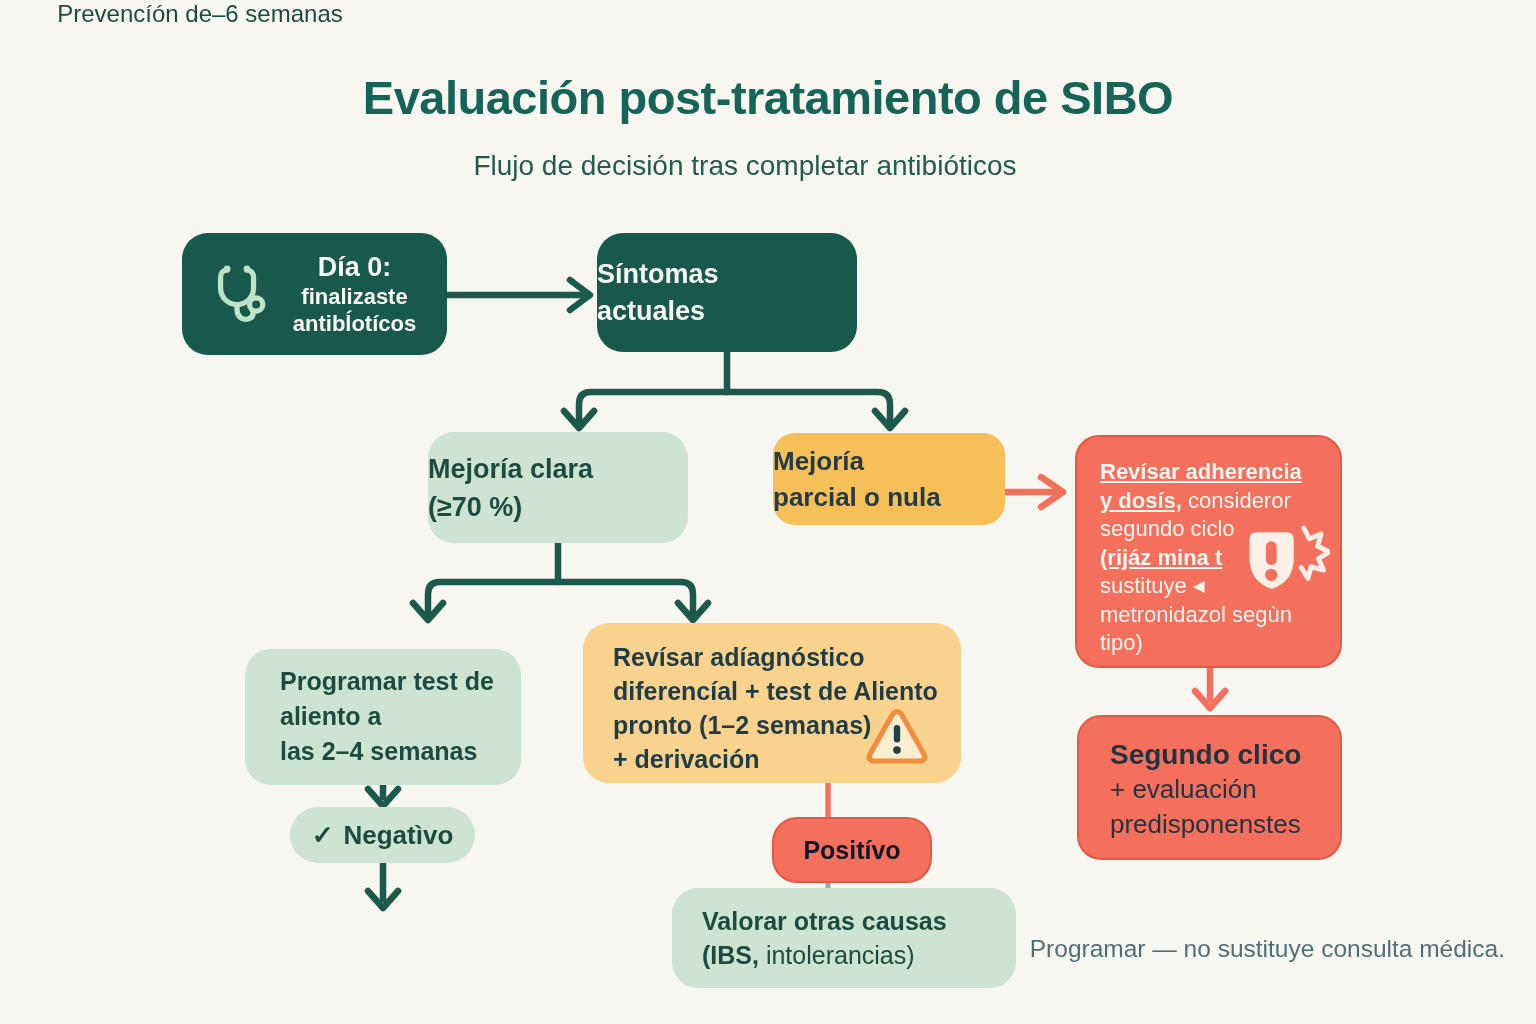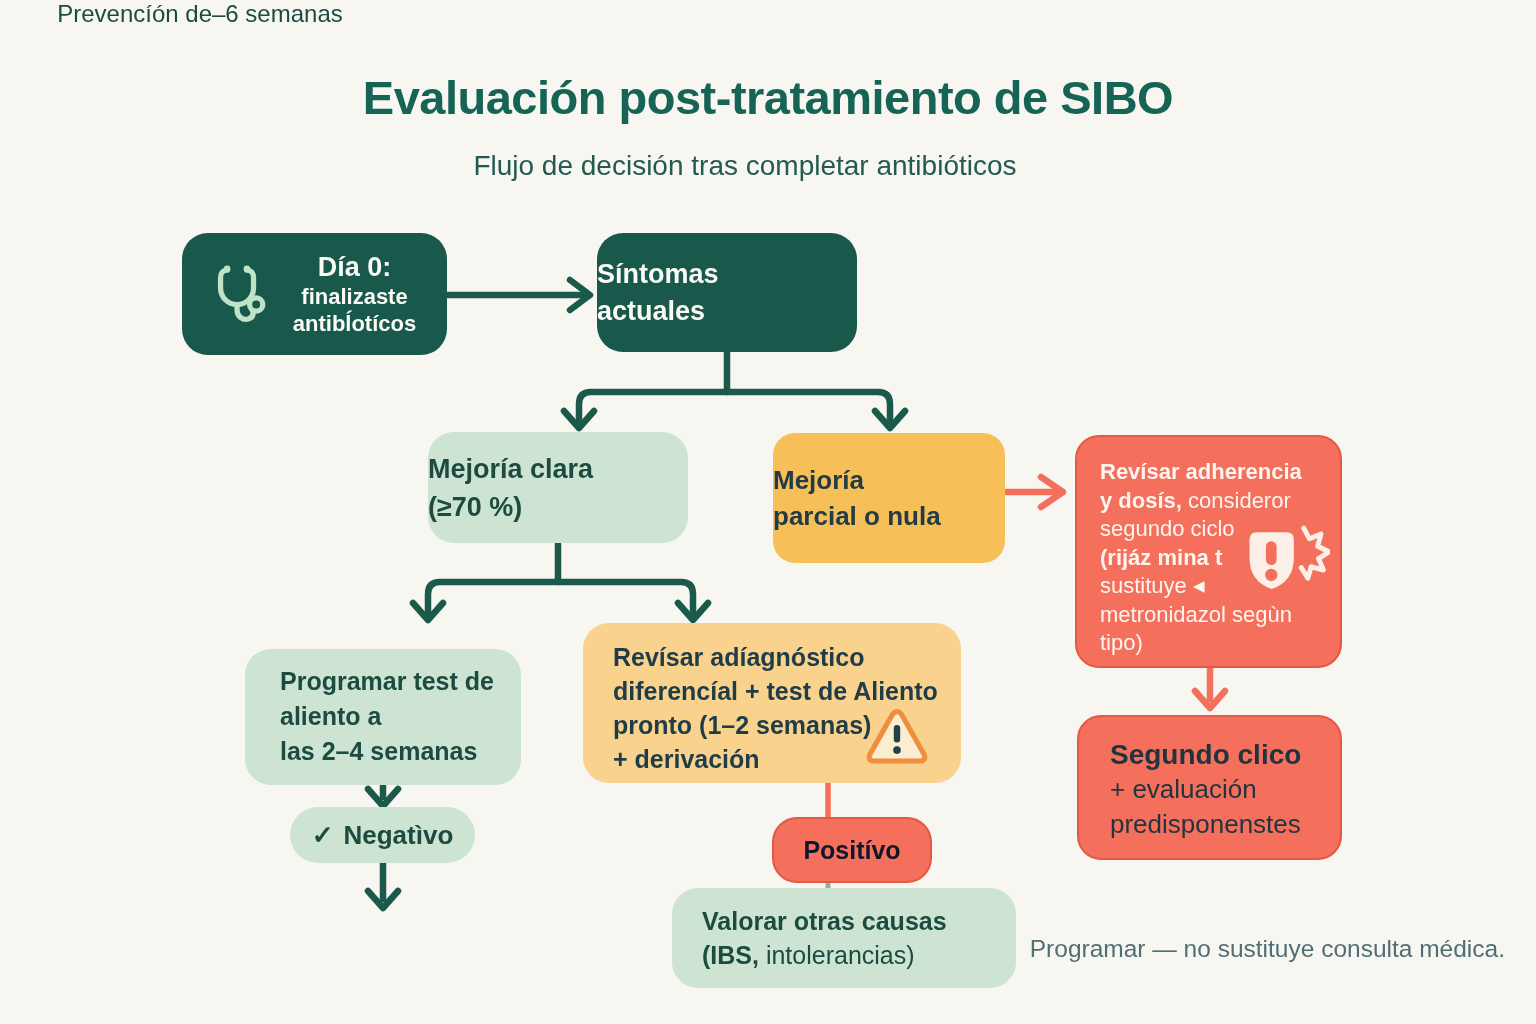--- a/index.html
+++ b/index.html
@@ -23,25 +23,25 @@
   .coral-box{background:#F4705C;border-radius:24px;border:2px solid #E05A45;}
   .center-col{display:flex;flex-direction:column;justify-content:center;align-items:flex-start;text-align:center;}
 
   .day0{left:182px;top:233px;width:265px;height:122px;display:flex;align-items:center;padding-left:26px;}
   .day0 .txt{flex:1;text-align:center;padding-right:12px;}
   .day0 .l1{font-size:27px;font-weight:700;}
   .day0 .l2,.day0 .l3{font-size:22px;font-weight:600;line-height:27px;}
 
   .symptoms{left:597px;top:233px;width:260px;height:119px;font-size:27px;font-weight:700;line-height:37px;}
   .improve-clear{left:428px;top:432px;width:260px;height:111px;font-size:27px;font-weight:700;line-height:38px;}
-  .improve-partial{left:773px;top:433px;width:232px;height:130px;font-size:26px;font-weight:700;line-height:36px;}
+  .improve-partial{left:773px;top:433px;width:232px;height:92px;font-size:26px;font-weight:700;line-height:36px;}
 
   .adherence{left:1075px;top:435px;width:267px;height:233px;color:#FDF5F0;
     padding:21px 0 0 23px;font-size:22px;line-height:28.5px;font-weight:400;}
-  .adherence .b{font-weight:700;}
+  .adherence .b{font-weight:700;text-decoration:underline;}
   .adherence .shield{position:absolute;right:10px;top:80px;}
   .speaker{font-size:15px;vertical-align:2px;}
 
   .breath{left:245px;top:624px;width:276px;height:136px;padding:15px 0 3px 35px;
     font-size:25px;font-weight:700;line-height:35px;margin-top:25px;}
   .differential{left:583px;top:623px;width:378px;height:160px;padding:17px 0 0 30px;
     font-size:25px;font-weight:700;line-height:34px;}
   .differential .warn{position:absolute;right:32px;bottom:10px;}
 
   .negative{left:290px;top:807px;width:185px;height:56px;border-radius:28px;

